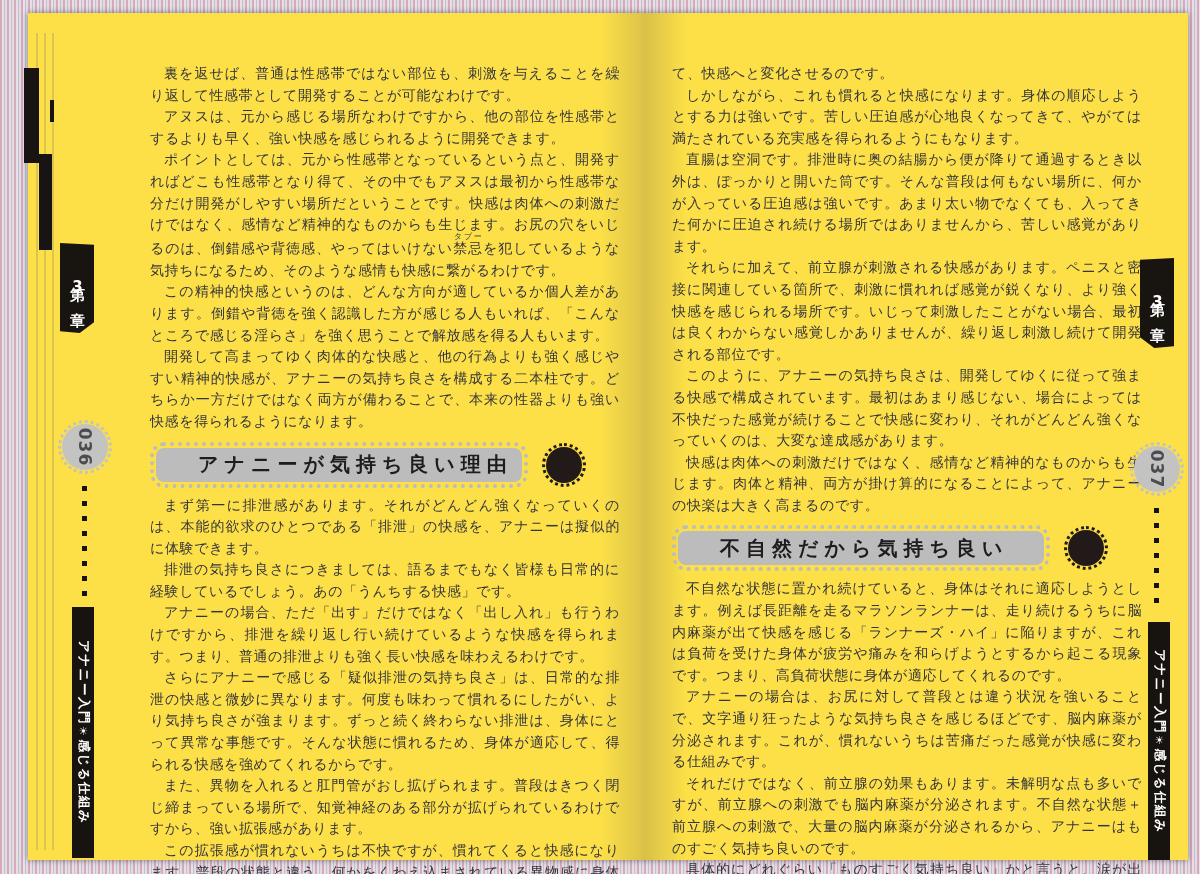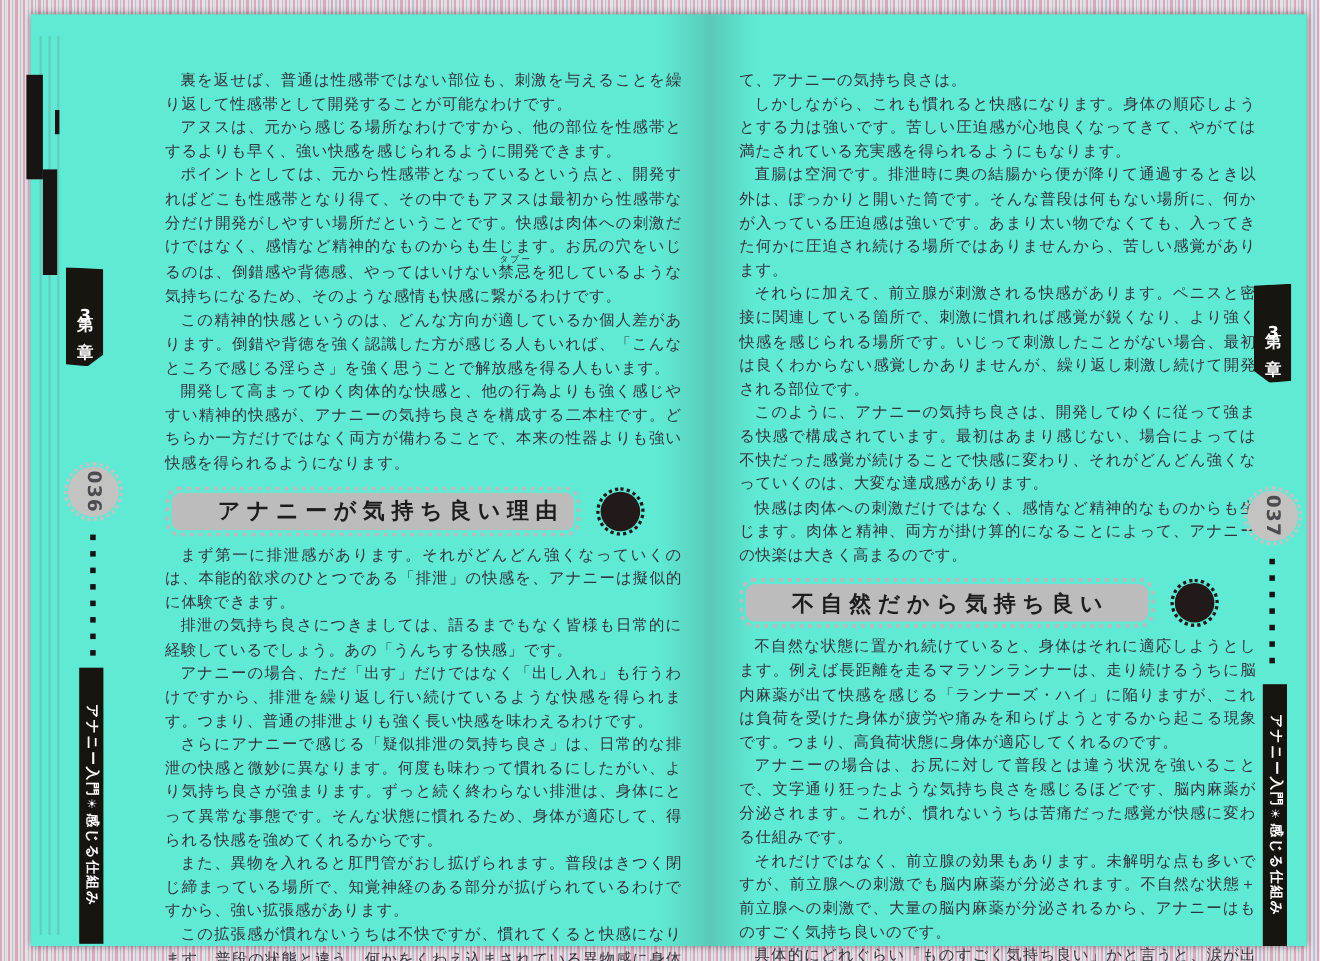--- a/index.html
+++ b/index.html
@@ -4,21 +4,21 @@
 <style>
   * { margin:0; padding:0; box-sizing:border-box; }
   html,body { width:1200px; height:874px; overflow:hidden; }
   body{
     font-family:"DejaVu Sans", sans-serif;
     background:repeating-linear-gradient(90deg,#d8a9bb 0 2px,#e9e0e6 2px 4px,#b9c2d6 4px 5px,#e3dde2 5px 7px);
     position:relative;
   }
   .book{
     position:absolute; left:28px; top:13px; width:1160px; height:847px;
-    background:#5eead4;
+    background:#fde047;
     box-shadow:0 0 6px rgba(0,0,0,.45);
   }
   
   .edge-line{ position:absolute; top:20px; bottom:10px; width:2px; background:rgba(120,115,112,.25); }
   .edge-mark{ position:absolute; background:#171413; }
   
   .gutter{
     position:absolute; left:572px; top:0; width:86px; height:100%;
     background:linear-gradient(90deg, rgba(0,0,0,0) 0%, rgba(70,68,78,.16) 45%, rgba(70,68,78,.20) 52%, rgba(0,0,0,0) 100%);
   }
@@ -102,21 +102,21 @@
         <p>まず第一に排泄感があります。それがどんどん強くなっていくのは、本能的欲求のひとつである「排泄」の快感を、アナニーは擬似的に体験できます。</p>
         <p>排泄の気持ち良さにつきましては、語るまでもなく皆様も日常的に経験しているでしょう。あの「うんちする快感」です。</p>
         <p>アナニーの場合、ただ「出す」だけではなく「出し入れ」も行うわけですから、排泄を繰り返し行い続けているような快感を得られます。つまり、普通の排泄よりも強く長い快感を味わえるわけです。</p>
         <p>さらにアナニーで感じる「疑似排泄の気持ち良さ」は、日常的な排泄の快感と微妙に異なります。何度も味わって慣れるにしたがい、より気持ち良さが強まります。ずっと続く終わらない排泄は、身体にとって異常な事態です。そんな状態に慣れるため、身体が適応して、得られる快感を強めてくれるからです。</p>
         <p>また、異物を入れると肛門管がおし拡げられます。普段はきつく閉じ締まっている場所で、知覚神経のある部分が拡げられているわけですから、強い拡張感があります。</p>
         <p>この拡張感が慣れないうちは不快ですが、慣れてくると快感になります。普段の状態と違う、何かをくわえ込まされている異物感に身体が順応しようとし</p>
       </div>
   </div>
 
   <div class="col" style="left:644px">
-    <p class="no-indent">て、アナニーの気持ち良さは。</p>
+    <p class="no-indent">て、快感へと変化させるのです。</p>
     <div>
         <p>しかしながら、これも慣れると快感になります。身体の順応しようとする力は強いです。苦しい圧迫感が心地良くなってきて、やがては満たされている充実感を得られるようにもなります。</p>
         <p>直腸は空洞です。排泄時に奥の結腸から便が降りて通過するとき以外は、ぽっかりと開いた筒です。そんな普段は何もない場所に、何かが入っている圧迫感は強いです。あまり太い物でなくても、入ってきた何かに圧迫され続ける場所ではありませんから、苦しい感覚があります。</p>
         <p>それらに加えて、前立腺が刺激される快感があります。ペニスと密接に関連している箇所で、刺激に慣れれば感覚が鋭くなり、より強く快感を感じられる場所です。いじって刺激したことがない場合、最初は良くわからない感覚しかありませんが、繰り返し刺激し続けて開発される部位です。</p>
         <p>このように、アナニーの気持ち良さは、開発してゆくに従って強まる快感で構成されています。最初はあまり感じない、場合によっては不快だった感覚が続けることで快感に変わり、それがどんどん強くなっていくのは、大変な達成感があります。</p>
         <p>快感は肉体への刺激だけではなく、感情など精神的なものからも生じます。肉体と精神、両方が掛け算的になることによって、アナニーの快楽は大きく高まるのです。</p>
       </div>
 
     <div class="heading-row">
       <div class="stamp">不自然だから気持ち良い</div>

